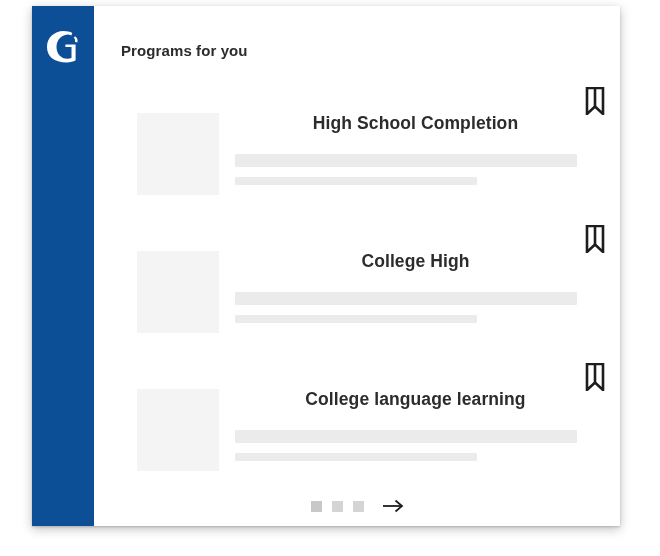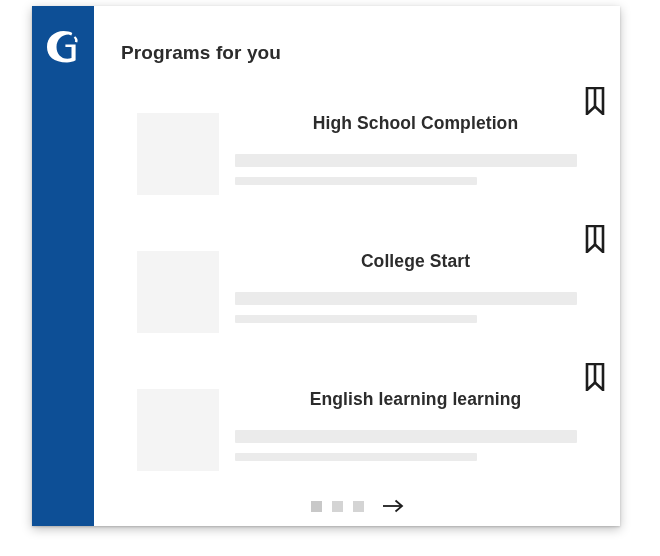--- a/index.html
+++ b/index.html
@@ -48,21 +48,21 @@
   .panel {
     flex: 1 1 auto;
     background: #ffffff;
     position: relative;
   }
 
   .panel-title {
     position: absolute;
     left: 27px;
     top: 36px;
-    font-size: 19px;
+    font-size: 15px;
     font-weight: bold;
     color: #2c2c2c;
     letter-spacing: 0.1px;
   }
 
   
   .list {
     position: absolute;
     left: 0;
     top: 90px;
@@ -179,36 +179,36 @@
 
       <div class="row">
         <div class="thumb"></div>
         <div class="row-body">
           <div class="bookmark-icon">
             <svg viewBox="0 0 20 28" width="20" height="28" aria-hidden="true">
               <path d="M2 1h16v26l-8-7.5L2 27z" fill="none" stroke="currentColor" stroke-width="2.6"></path>
               <path d="M10 1v19" stroke="currentColor" stroke-width="2.6"></path>
             </svg>
           </div>
-          <div class="row-title">College Start</div>
+          <div class="row-title">College High</div>
           <div class="bar bar-long"></div>
           <div class="bar bar-short"></div>
         </div>
       </div>
 
       <div class="row">
         <div class="thumb"></div>
         <div class="row-body">
           <div class="bookmark-icon">
             <svg viewBox="0 0 20 28" width="20" height="28" aria-hidden="true">
               <path d="M2 1h16v26l-8-7.5L2 27z" fill="none" stroke="currentColor" stroke-width="2.6"></path>
               <path d="M10 1v19" stroke="currentColor" stroke-width="2.6"></path>
             </svg>
           </div>
-          <div class="row-title">English learning learning</div>
+          <div class="row-title">College language learning</div>
           <div class="bar bar-long"></div>
           <div class="bar bar-short"></div>
         </div>
       </div>
 
     </div>
 
     <div class="pager">
       <div class="dot active"></div>
       <div class="dot"></div>

